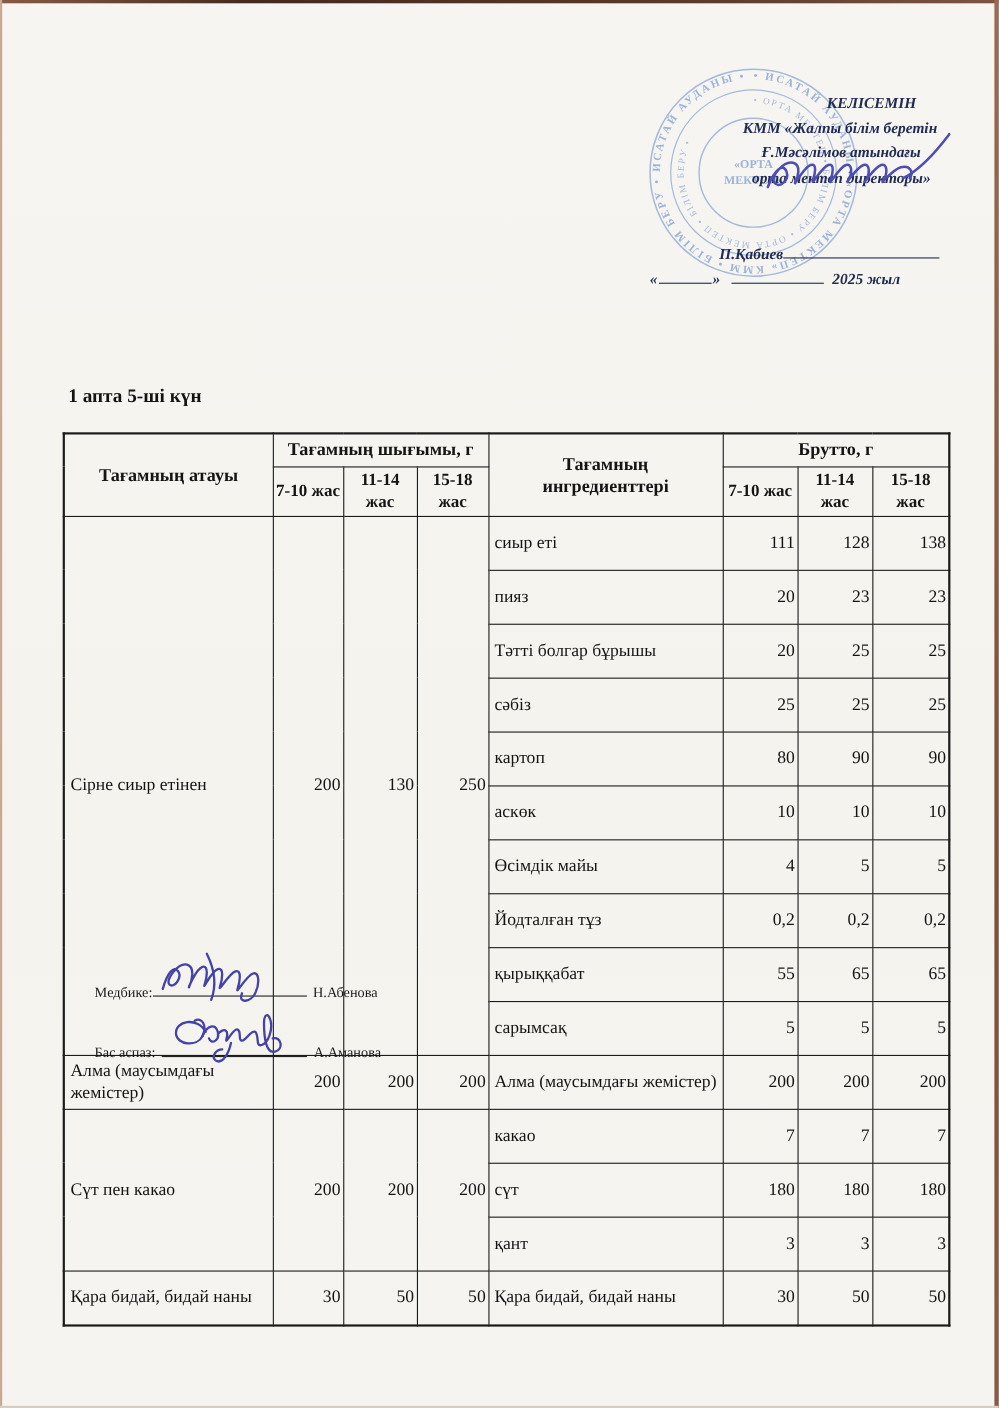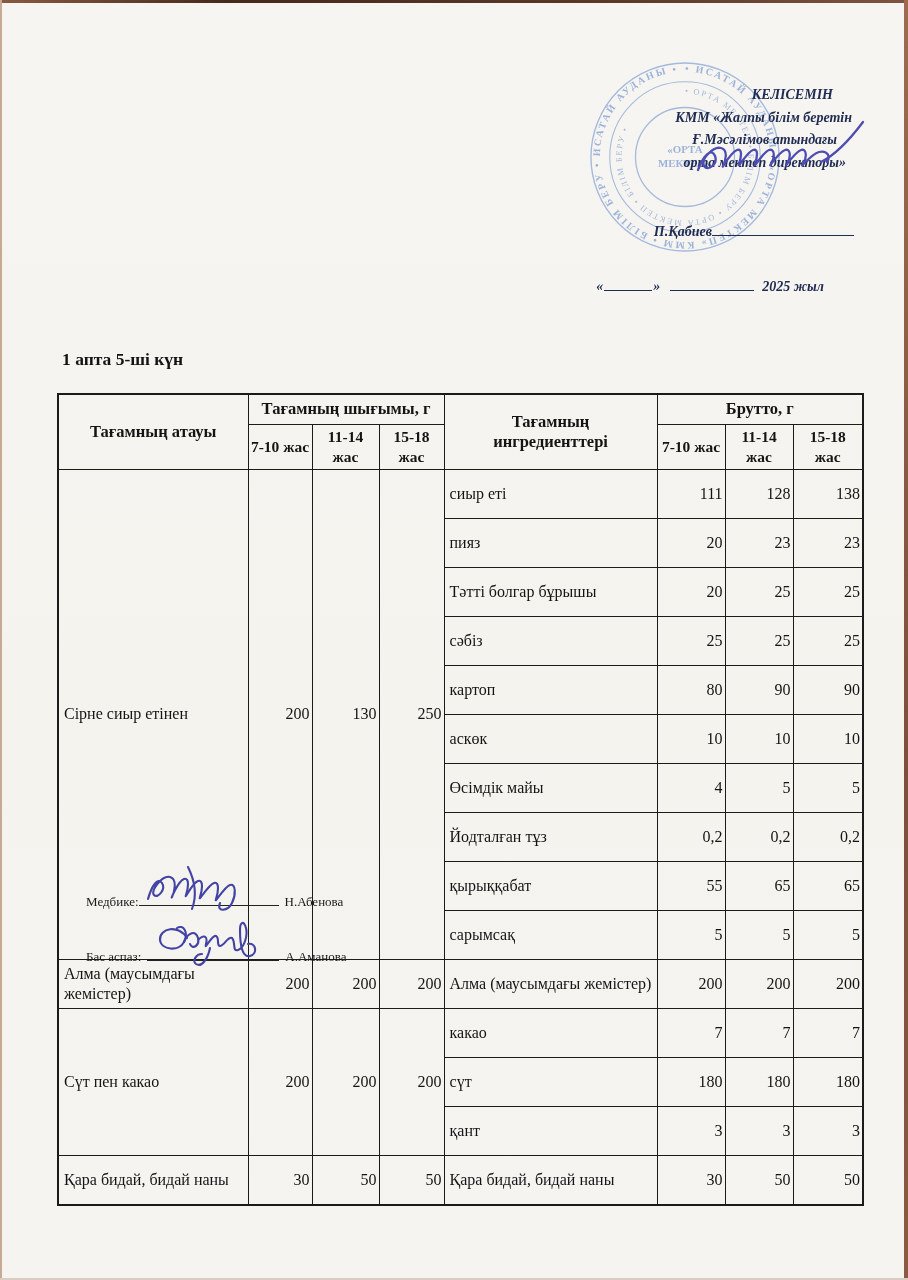--- a/index.html
+++ b/index.html
@@ -22,21 +22,21 @@
   .approval{
     position:absolute;left:585px;top:84px;width:285px;z-index:2;
     font-weight:bold;font-style:italic;font-size:14px;line-height:22.5px;color:#202c52;
   }
   .a-line{white-space:nowrap;}
   .a1{text-align:right;padding-right:37px;}
   .a2{text-align:right;padding-right:18px;}
   .a3{text-align:right;padding-right:33px;}
   .a4{text-align:right;padding-right:24px;}
   .a5{text-align:right;padding-right:16px;margin-top:47px;}
-  .a6{text-align:right;padding-right:46px;margin-top:32px;}
+  .a6{text-align:center;padding-right:46px;}
   .uline{display:inline-block;border-bottom:1.7px solid #202c52;height:0.9em;vertical-align:baseline;}
   .u-sign{width:142px;}
   .u-day{width:48px;margin:0 1px;}
   .u-month{width:84px;margin:0 8px 0 10px;}
 
   
   .stamp{position:absolute;left:586px;top:58px;width:198px;height:198px;z-index:1;opacity:.8;}
   .stamp text{font-family:"Liberation Serif","DejaVu Serif",serif;}
   .stamp-ring{font-size:10px;font-weight:bold;letter-spacing:2.2px;fill:#86a3d4;}
   .stamp-ring2{font-size:8.5px;letter-spacing:1.6px;fill:#90abd8;}

